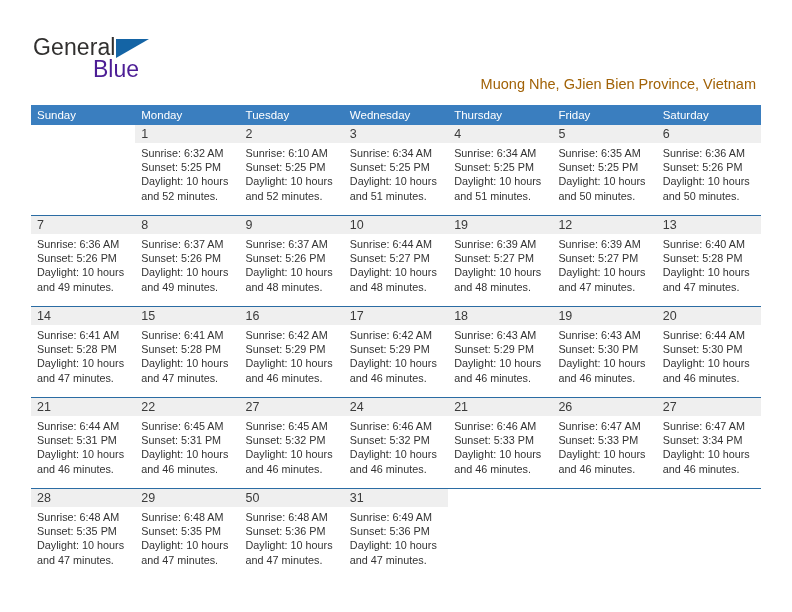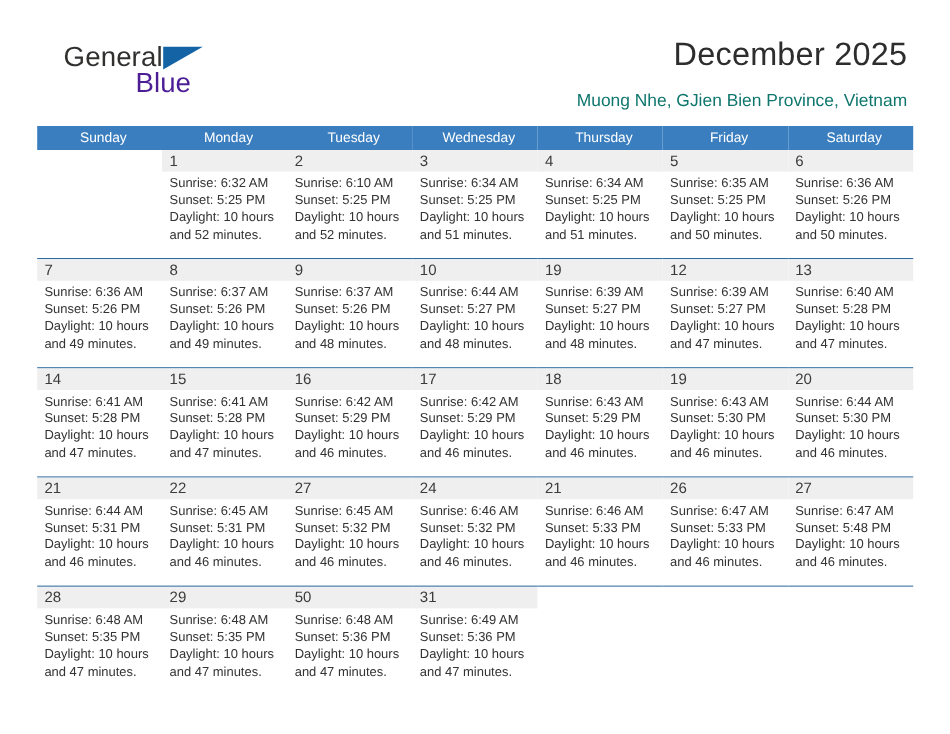--- a/index.html
+++ b/index.html
@@ -11,21 +11,20 @@
     height: 612px;
     background: #ffffff;
     font-family: "Liberation Sans", sans-serif;
     overflow: hidden;
   }
   .page {
     position: relative;
     width: 792px;
     height: 612px;
     box-sizing: border-box;
-    padding-left: 20px;
   }
 
   
   .top {
     position: relative;
     height: 72px;
   }
   .logo {
     position: absolute;
     left: 33px;
@@ -67,39 +66,39 @@
     color: #2d2d2d;
     font-weight: normal;
     letter-spacing: .2px;
     white-space: nowrap;
   }
   .subtitle {
     position: absolute;
     right: 36px;
     top: 76px;
     font-size: 14.5px;
-    color: #0f766e;
+    color: #a16207;
     white-space: nowrap;
   }
 
   
   .calendar {
     position: absolute;
     left: 31px;
     top: 105px;
     width: 730px;
     border-collapse: collapse;
     table-layout: fixed;
   }
   .calendar th {
     background: #3a7ebf;
     color: #ffffff;
     font-weight: normal;
     font-size: 11.5px;
-    text-align: center;
+    text-align: left;
     padding: 4px 0 4px 6px;
     height: 12px;
     border: none;
   }
   .week-row > td {
     vertical-align: top;
     padding: 0;
     border-top: 1.6px solid #2b6ca3;
     height: 90px;
   }
@@ -141,21 +140,20 @@
 <div class="page">
 
   <div class="top">
 
     <div class="logo">
       <span class="logo-general">General</span>
       <span class="logo-tri"></span>
       <span class="logo-blue">Blue</span>
     </div>
 
-    <div class="title">December 2025</div>
     <div class="subtitle">Muong Nhe, GJien Bien Province, Vietnam</div>
   </div>
 
   <table class="calendar">
     <thead>
       <tr id="weekday-row">
           <th>Sunday</th>
           <th>Monday</th>
           <th>Tuesday</th>
           <th>Wednesday</th>
@@ -518,21 +516,21 @@
               </div>
             </div>
           </td>
           <td>
             <div class="cell">
               <div class="daynum-band">
                 <div class="daynum">27</div>
               </div>
               <div class="lines">
                 <div>Sunrise: 6:47 AM</div>
-                <div>Sunset: 5:48 PM</div>
+                <div>Sunset: 3:34 PM</div>
                 <div>Daylight: 10 hours</div>
                 <div>and 46 minutes.</div>
               </div>
             </div>
           </td>
         </tr>
         <tr class="week-row">
           <td>
             <div class="cell">
               <div class="daynum-band">

